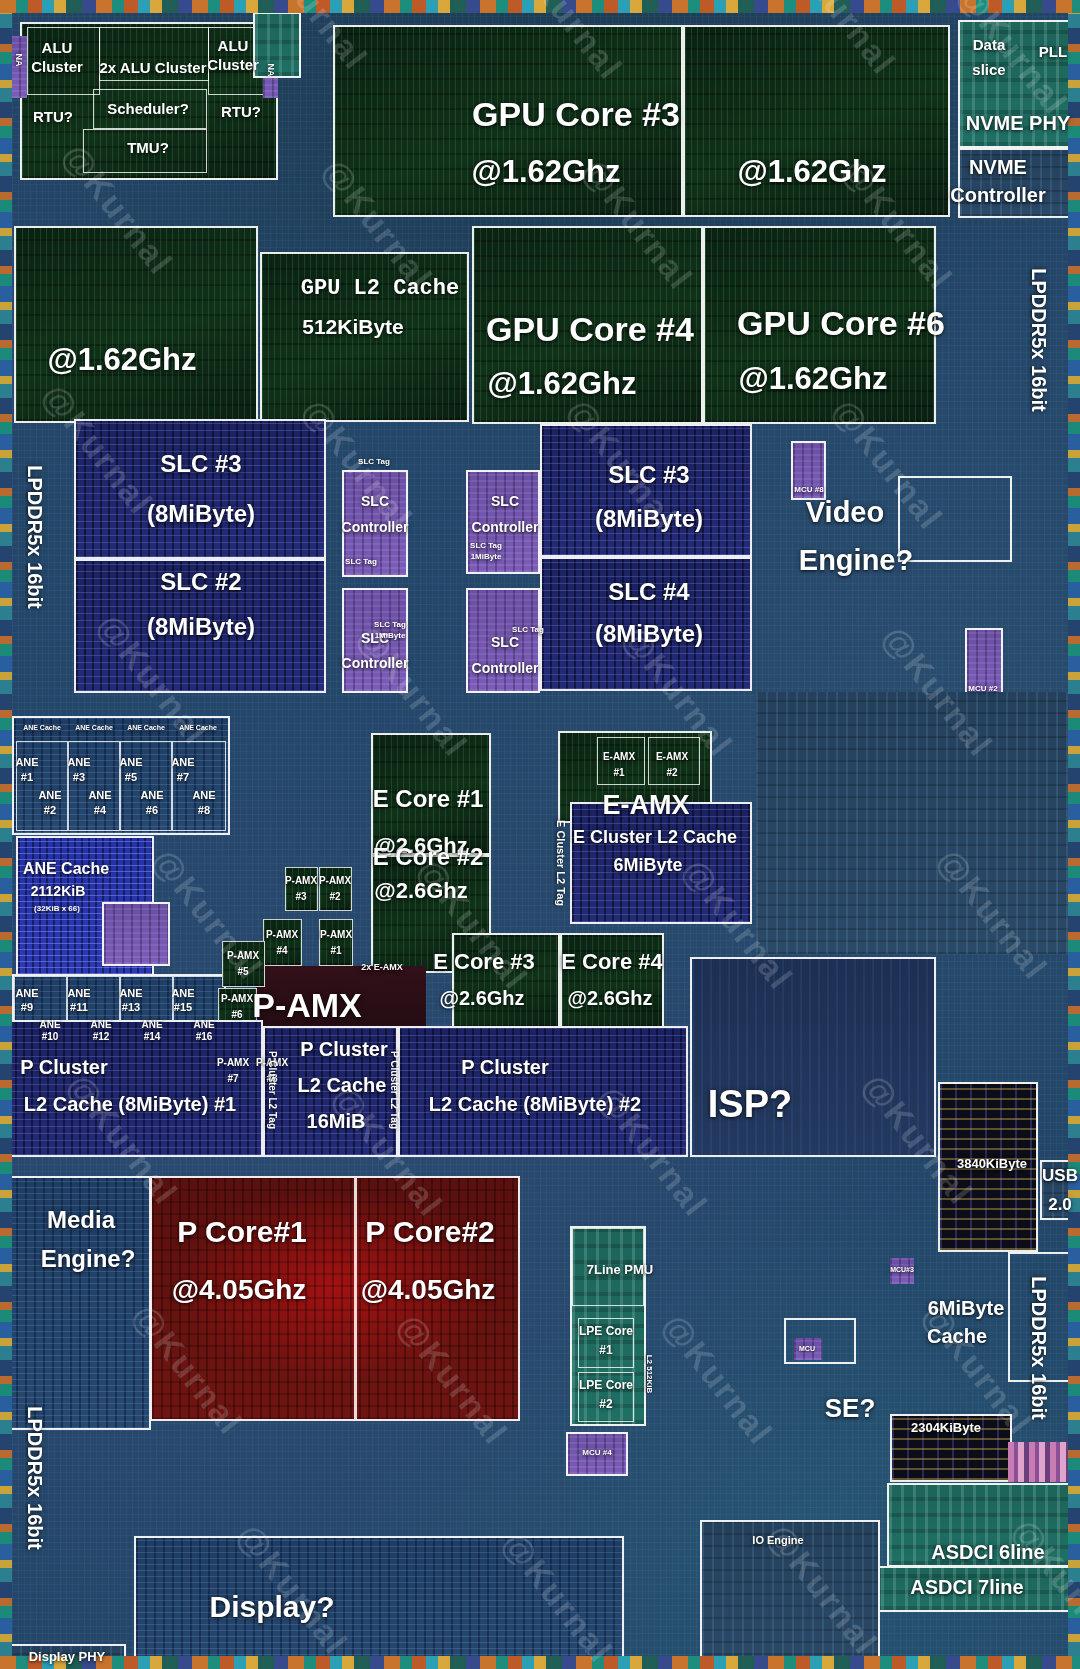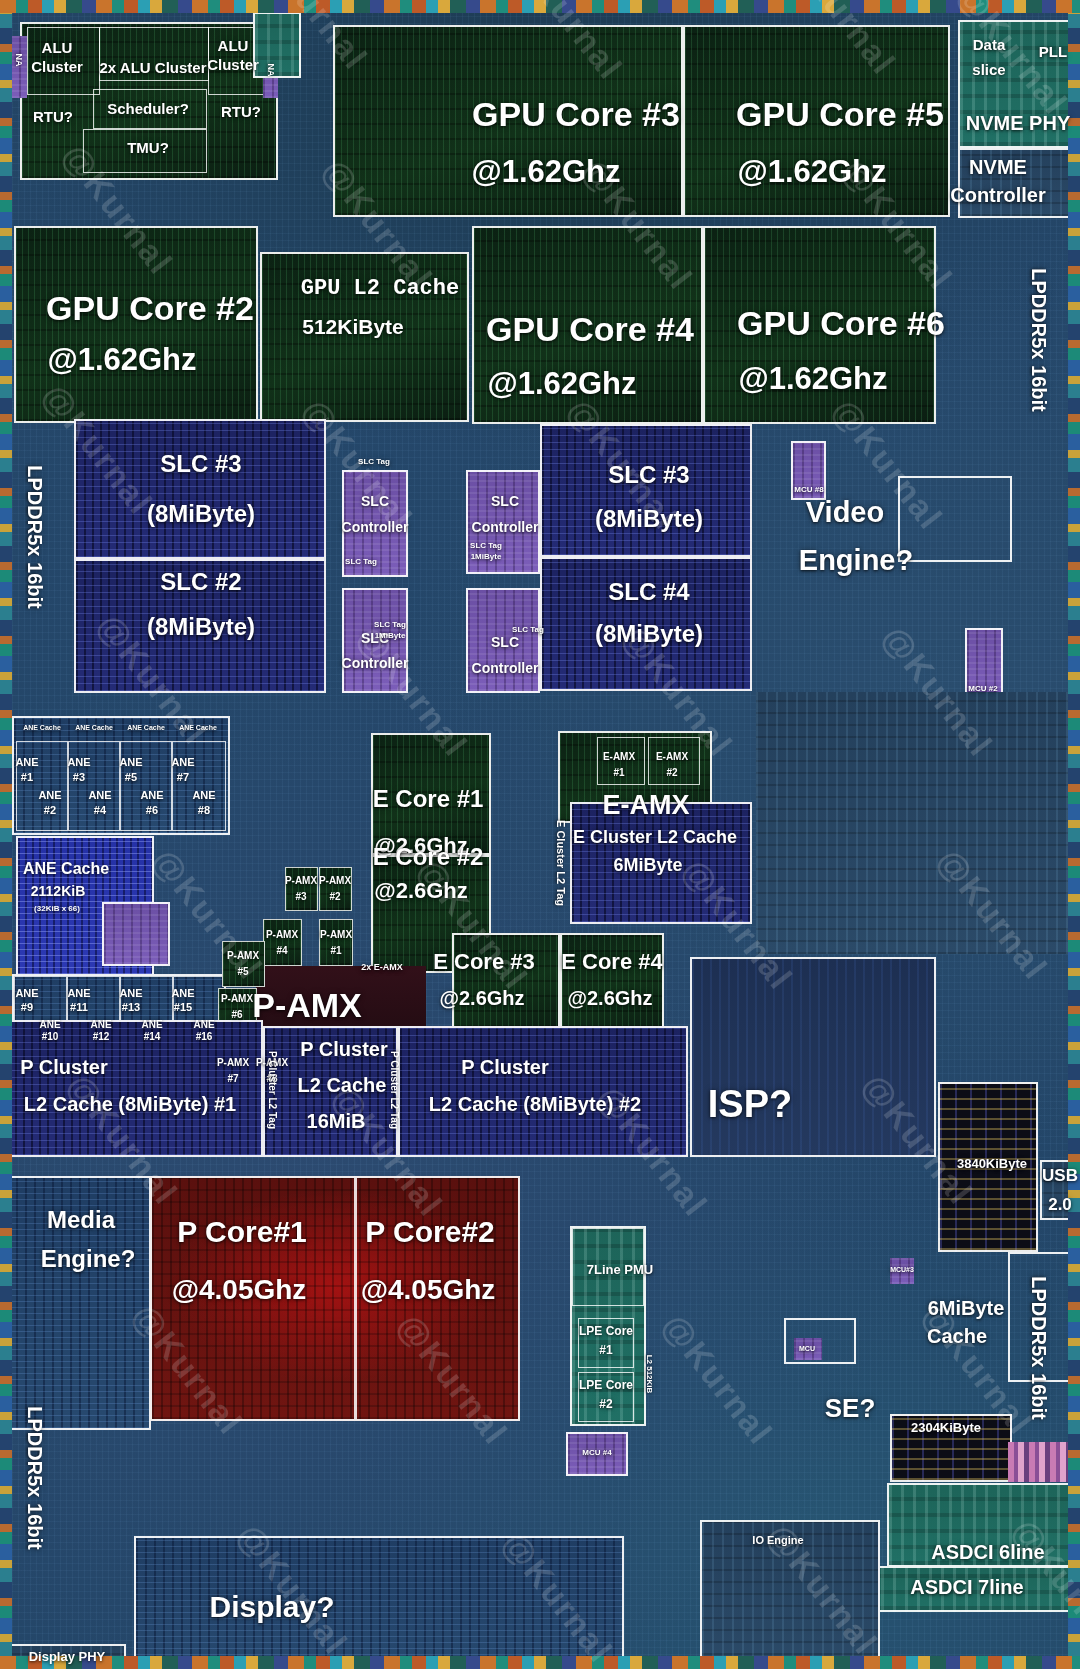--- a/index.html
+++ b/index.html
@@ -198,42 +198,36 @@
     </div>
     <div class="lbl rot" style="left: 270px; top: 70px; font-size: 9px;">
       <div>NA</div>
     </div>
     <div class="lbl" style="left: 576px; top: 114px; font-size: 34px;">
       <div>GPU Core #3</div>
     </div>
     <div class="lbl" style="left: 546px; top: 172px; font-size: 31px;">
       <div>@1.62Ghz</div>
     </div>
-    <div class="lbl" style="left: 840px; top: 114px; font-size: 34px;">
-      <div>GPU Core #5</div>
-    </div>
     <div class="lbl" style="left: 812px; top: 172px; font-size: 31px;">
       <div>@1.62Ghz</div>
     </div>
     <div class="lbl" style="left: 989px; top: 57px; font-size: 15px; line-height: 25px;">
       <div>Data</div>
       <div>slice</div>
     </div>
     <div class="lbl" style="left: 1053px; top: 52px; font-size: 15px;">
       <div>PLL</div>
     </div>
     <div class="lbl" style="left: 1018px; top: 124px; font-size: 20px;">
       <div>NVME PHY</div>
     </div>
     <div class="lbl" style="left: 998px; top: 181px; font-size: 20px; line-height: 28px;">
       <div>NVME</div>
       <div>Controller</div>
-    </div>
-    <div class="lbl" style="left: 150px; top: 308px; font-size: 34px;">
-      <div>GPU Core #2</div>
     </div>
     <div class="lbl" style="left: 122px; top: 360px; font-size: 31px;">
       <div>@1.62Ghz</div>
     </div>
     <div class="lbl" style="left: 380px; top: 289px; font-size: 22px; font-family: Liberation Mono, monospace;">
       <div>GPU L2 Cache</div>
     </div>
     <div class="lbl" style="left: 353px; top: 327px; font-size: 21px;">
       <div>512KiByte</div>
     </div>

